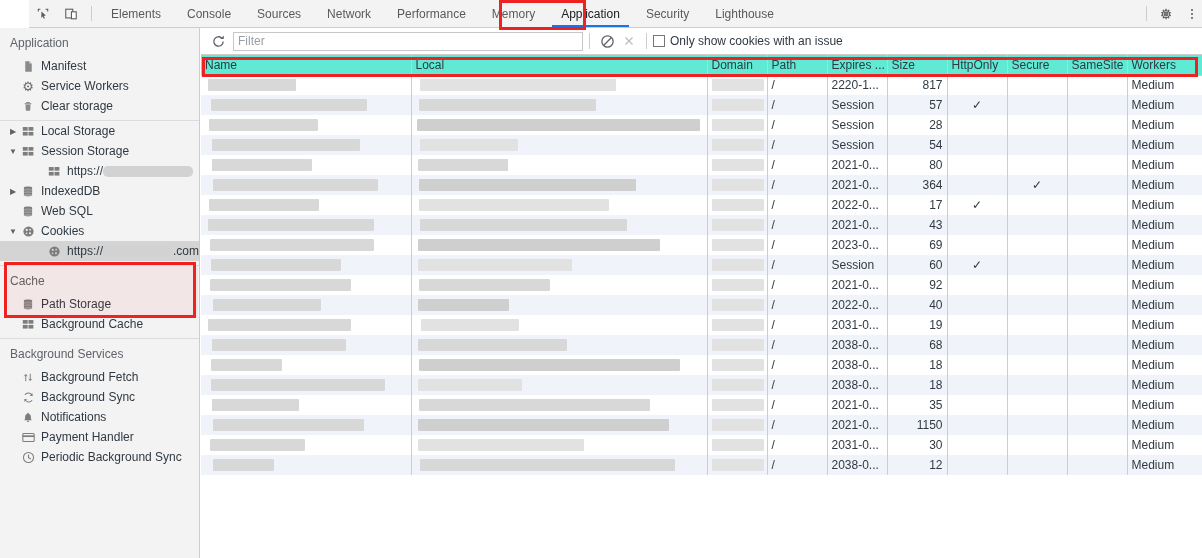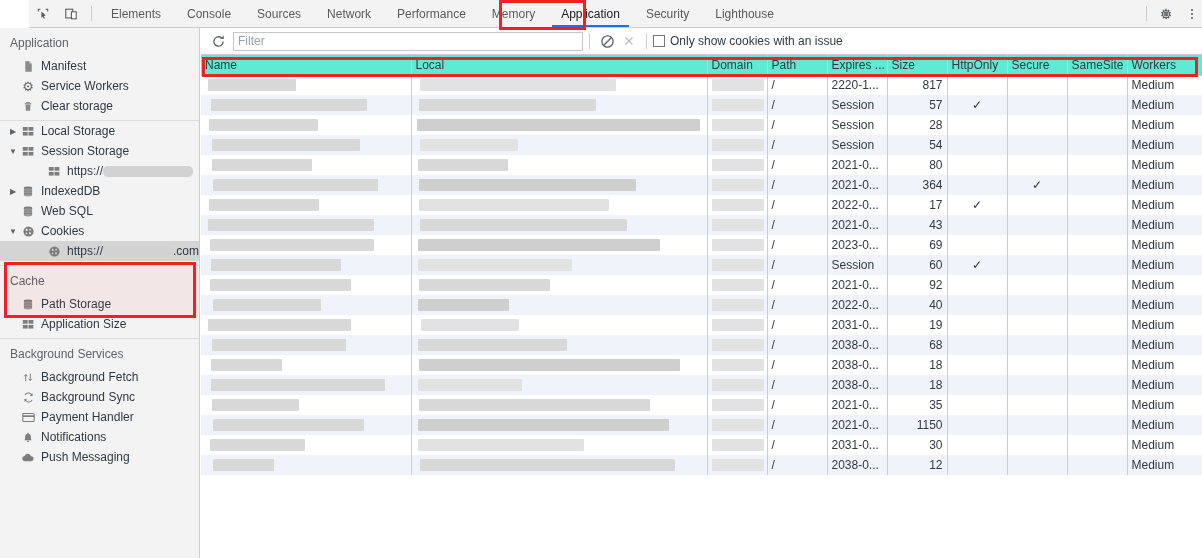--- a/index.html
+++ b/index.html
@@ -374,21 +374,21 @@
     <div class="sb-item lvl2">
       <span class="twisty spacer">▶</span>
       <span class="sb-ico">
         <svg width="13" height="11" viewBox="0 0 16 13">
             <rect x="1" y="1" width="6" height="4.5" fill="#7d7d7d"></rect>
             <rect x="8" y="1" width="6" height="4.5" fill="#7d7d7d"></rect>
             <rect x="1" y="7" width="6" height="4.5" fill="#7d7d7d"></rect>
             <rect x="8" y="7" width="6" height="4.5" fill="#7d7d7d"></rect>
           </svg>
       </span>
-      <span>Application Size</span>
+      <span>Background Cache</span>
     </div>
 
     <div class="sb-divider"></div>
 
     <div class="sb-section-title">Background Services</div>
     <div class="sb-item lvl2">
       <span class="twisty spacer">▶</span>
       <span class="sb-ico">
         <svg width="12" height="13" viewBox="0 0 16 16">
             <path d="M5 13V4M5 4L3 6.3M5 4l2 2.3" stroke="#7d7d7d" stroke-width="1.3" fill="none"></path>
@@ -405,45 +405,46 @@
             <path d="M3.5 10A5 5 0 0 0 12.4 11.4" stroke="#7d7d7d" stroke-width="1.4" fill="none"></path>
             <path d="M12.9 2.4V6h-3.4z" fill="#7d7d7d"></path>
             <path d="M3.1 13.6V10h3.4z" fill="#7d7d7d"></path>
           </svg>
       </span>
       <span>Background Sync</span>
     </div>
     <div class="sb-item lvl2">
       <span class="twisty spacer">▶</span>
       <span class="sb-ico">
+        <svg width="12" height="13" viewBox="0 0 16 16">
+            <path d="M8 1.6a1 1 0 0 1 1 1v.5a3.9 3.9 0 0 1 2.9 3.8v3l1.2 1.6H2.9L4.1 9.9v-3A3.9 3.9 0 0 1 7 3.1v-.5a1 1 0 0 1 1-1z" fill="#7d7d7d"></path>
+            <path d="M6.4 12.3h3.2a1.6 1.6 0 0 1-3.2 0z" fill="#7d7d7d"></path>
+          </svg>
+      </span>
+      <span>Notifications</span>
+    </div>
+    <div class="sb-item lvl2">
+      <span class="twisty spacer">▶</span>
+      <span class="sb-ico">
         <svg width="13" height="11" viewBox="0 0 16 13">
             <rect x="1" y="1.5" width="14" height="10" rx="1.2" fill="none" stroke="#7d7d7d" stroke-width="1.3"></rect>
             <rect x="1" y="3.8" width="14" height="2.1" fill="#7d7d7d"></rect>
           </svg>
       </span>
       <span>Payment Handler</span>
     </div>
     <div class="sb-item lvl2">
       <span class="twisty spacer">▶</span>
       <span class="sb-ico">
-        <svg width="12" height="13" viewBox="0 0 16 16">
-            <path d="M8 1.6a1 1 0 0 1 1 1v.5a3.9 3.9 0 0 1 2.9 3.8v3l1.2 1.6H2.9L4.1 9.9v-3A3.9 3.9 0 0 1 7 3.1v-.5a1 1 0 0 1 1-1z" fill="#7d7d7d"></path>
-            <path d="M6.4 12.3h3.2a1.6 1.6 0 0 1-3.2 0z" fill="#7d7d7d"></path>
-          </svg>
-      </span>
-      <span>Notifications</span>
-    </div>
-    <div class="sb-item lvl2">
-      <span class="twisty spacer">▶</span>
-      <span class="sb-ico">
-        <svg width="14" height="11" viewBox="0 0 16 12">
-            <path d="M4.4 10.3a3 3 0 0 1-.35-5.98A4 4 0 0 1 11.6 4.5a2.9 2.9 0 0 1-.3 5.8z" fill="#7d7d7d"></path>
-          </svg>
-      </span>
-      <span>Push Messaging</span>
+        <svg width="13" height="13" viewBox="0 0 16 16">
+            <circle cx="8" cy="8" r="6.2" fill="none" stroke="#7d7d7d" stroke-width="1.3"></circle>
+            <path d="M8 4.3V8.3l2.8 1.6" stroke="#7d7d7d" stroke-width="1.3" fill="none"></path>
+          </svg>
+      </span>
+      <span>Periodic Background Sync</span>
     </div>
   </div>
 
   <div class="main">
 
     <div class="toolbar">
       <div class="tbtn">
         <svg width="15" height="15" viewBox="0 0 16 16">
           <path d="M13 8A5 5 0 1 1 11.3 4.2" stroke="#5f6368" stroke-width="1.4" fill="none"></path>
           <path d="M13.6 1.6V5.4h-3.8z" fill="#5f6368"></path>

